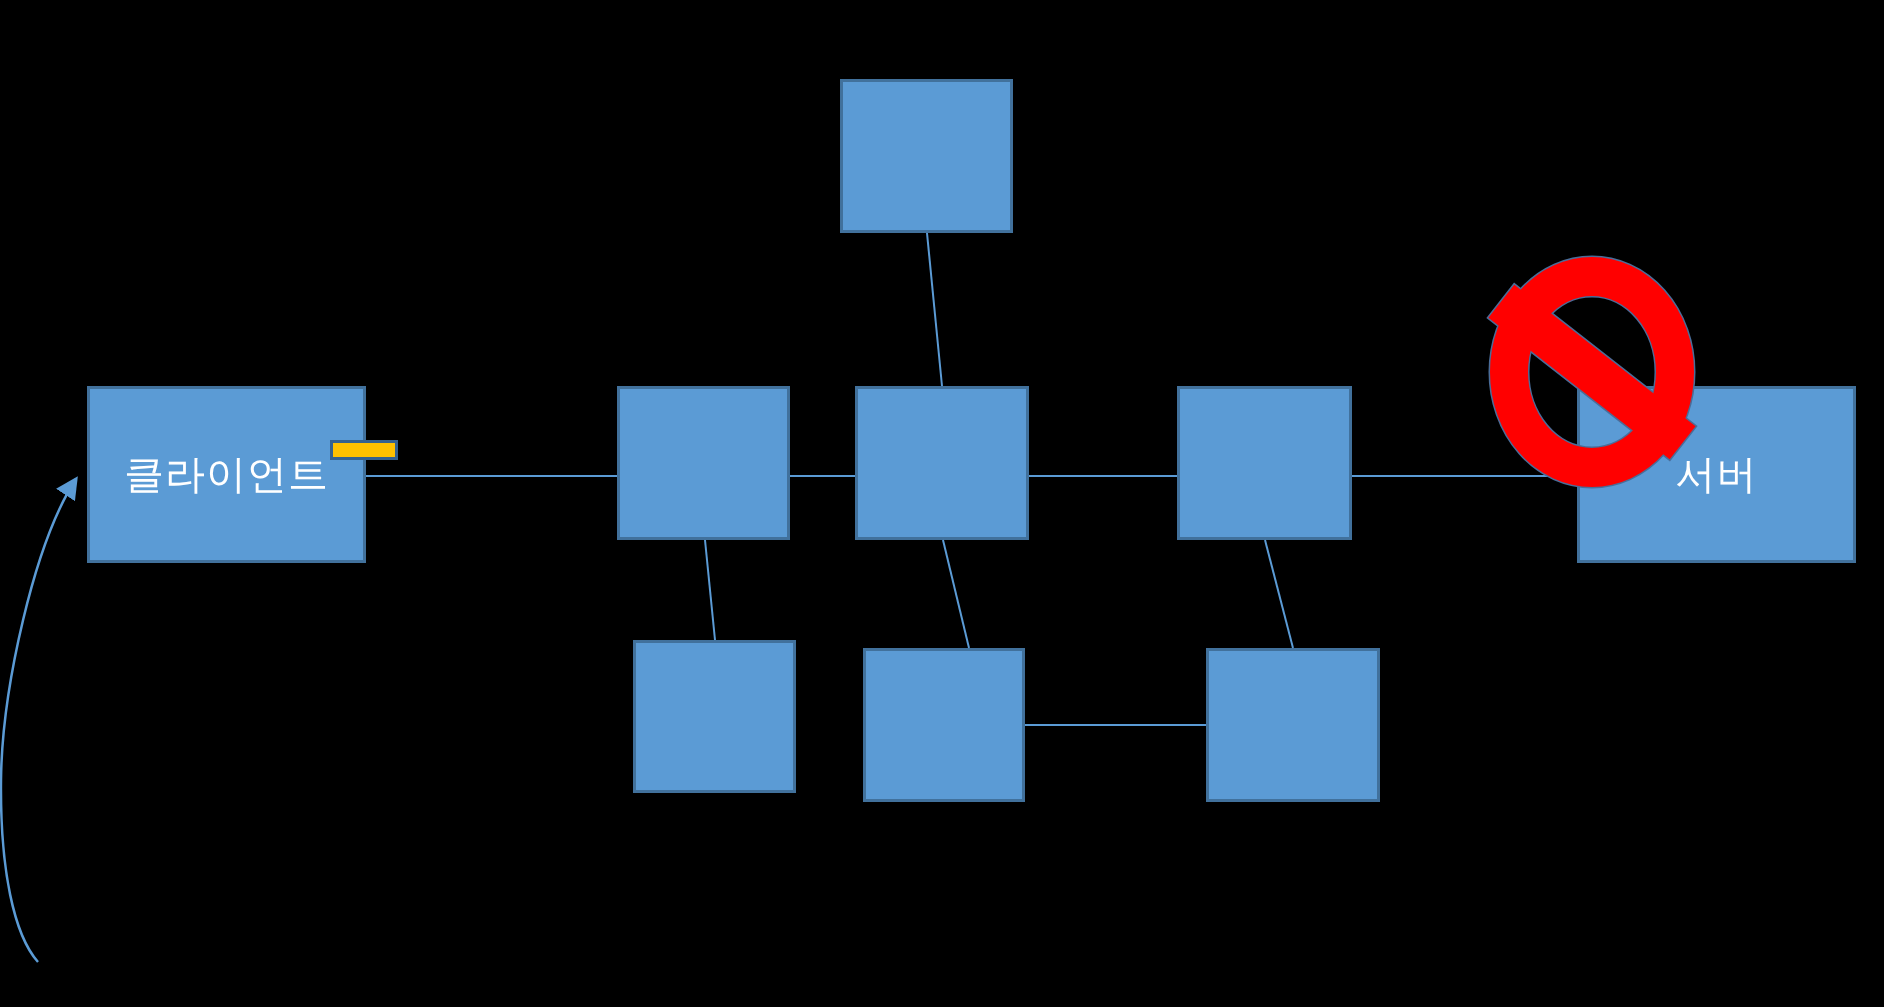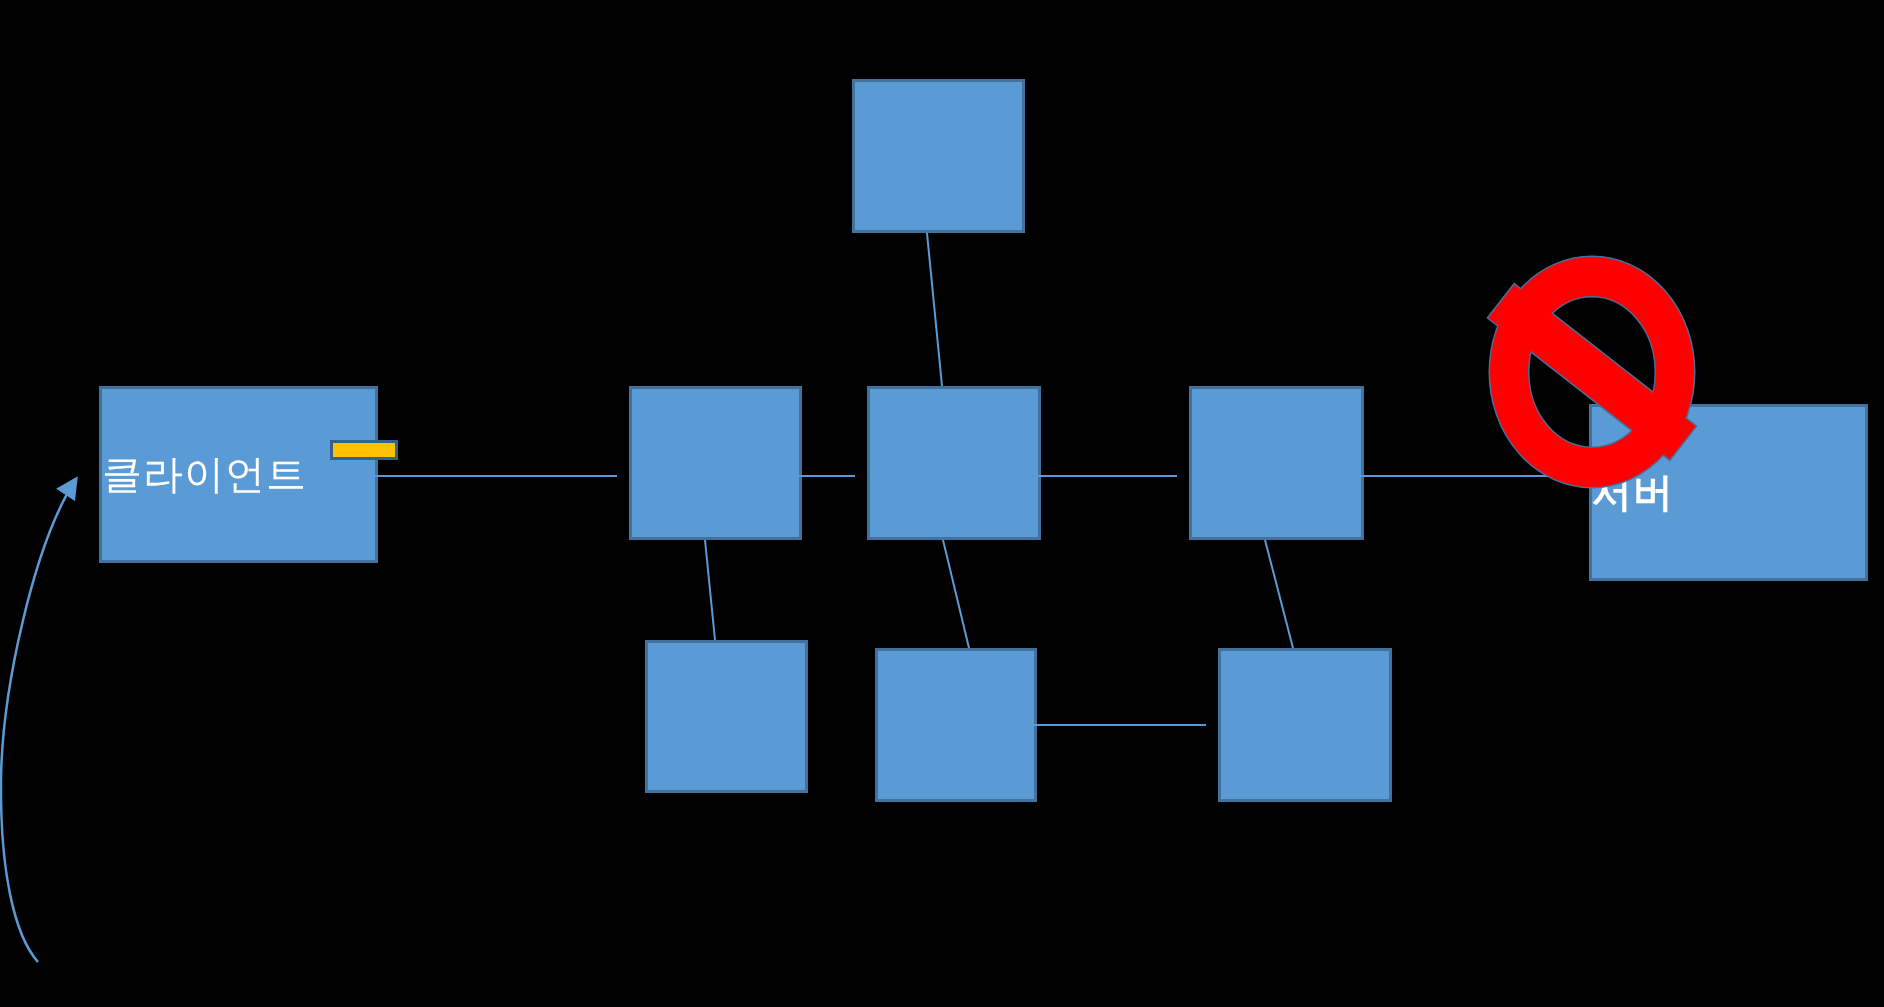--- a/index.html
+++ b/index.html
@@ -19,21 +19,21 @@
     width:1884px;height:1007px;
     background:var(--bg);
     overflow:hidden;
     font-family:"Liberation Sans", sans-serif;
   }
   .node{
     position:absolute;
     background:var(--node-fill);
     border:3px solid var(--node-border);
     box-sizing:border-box;
-    display:flex;align-items:center;justify-content:flex-start;margin-left:12px;
+    display:flex;align-items:center;justify-content:center;
   }
   .node-label{
     color:var(--label);
     font-size:40px;
     letter-spacing:1px;
     white-space:nowrap;
     user-select:none;
   }
   .overlay{
     position:absolute;left:0;top:0;width:1884px;height:1007px;
@@ -67,21 +67,21 @@
   <div class="node" style="left:855px;top:386px;width:174px;height:154px;"></div>
 
   <div class="node" style="left:1177px;top:386px;width:175px;height:154px;"></div>
 
   <div class="node" style="left:633px;top:640px;width:163px;height:153px;"></div>
 
   <div class="node" style="left:863px;top:648px;width:162px;height:154px;"></div>
 
   <div class="node" style="left:1206px;top:648px;width:174px;height:154px;"></div>
 
-  <div class="node" style="left:1577px;top:404px;width:279px;height:177px;font-weight:bold;">
+  <div class="node" style="left:1577px;top:386px;width:279px;height:177px;">
     <span class="node-label">서버</span>
   </div>
 
   <svg class="overlay" viewBox="0 0 1884 1007" xmlns="http://www.w3.org/2000/svg">
     <defs>
       <marker id="arrowhead" viewBox="0 0 10 10" refX="8.5" refY="5" markerWidth="9" markerHeight="9" orient="auto-start-reverse">
         <path d="M0,0 L10,5 L0,10 z"></path>
       </marker>
     </defs>
 

